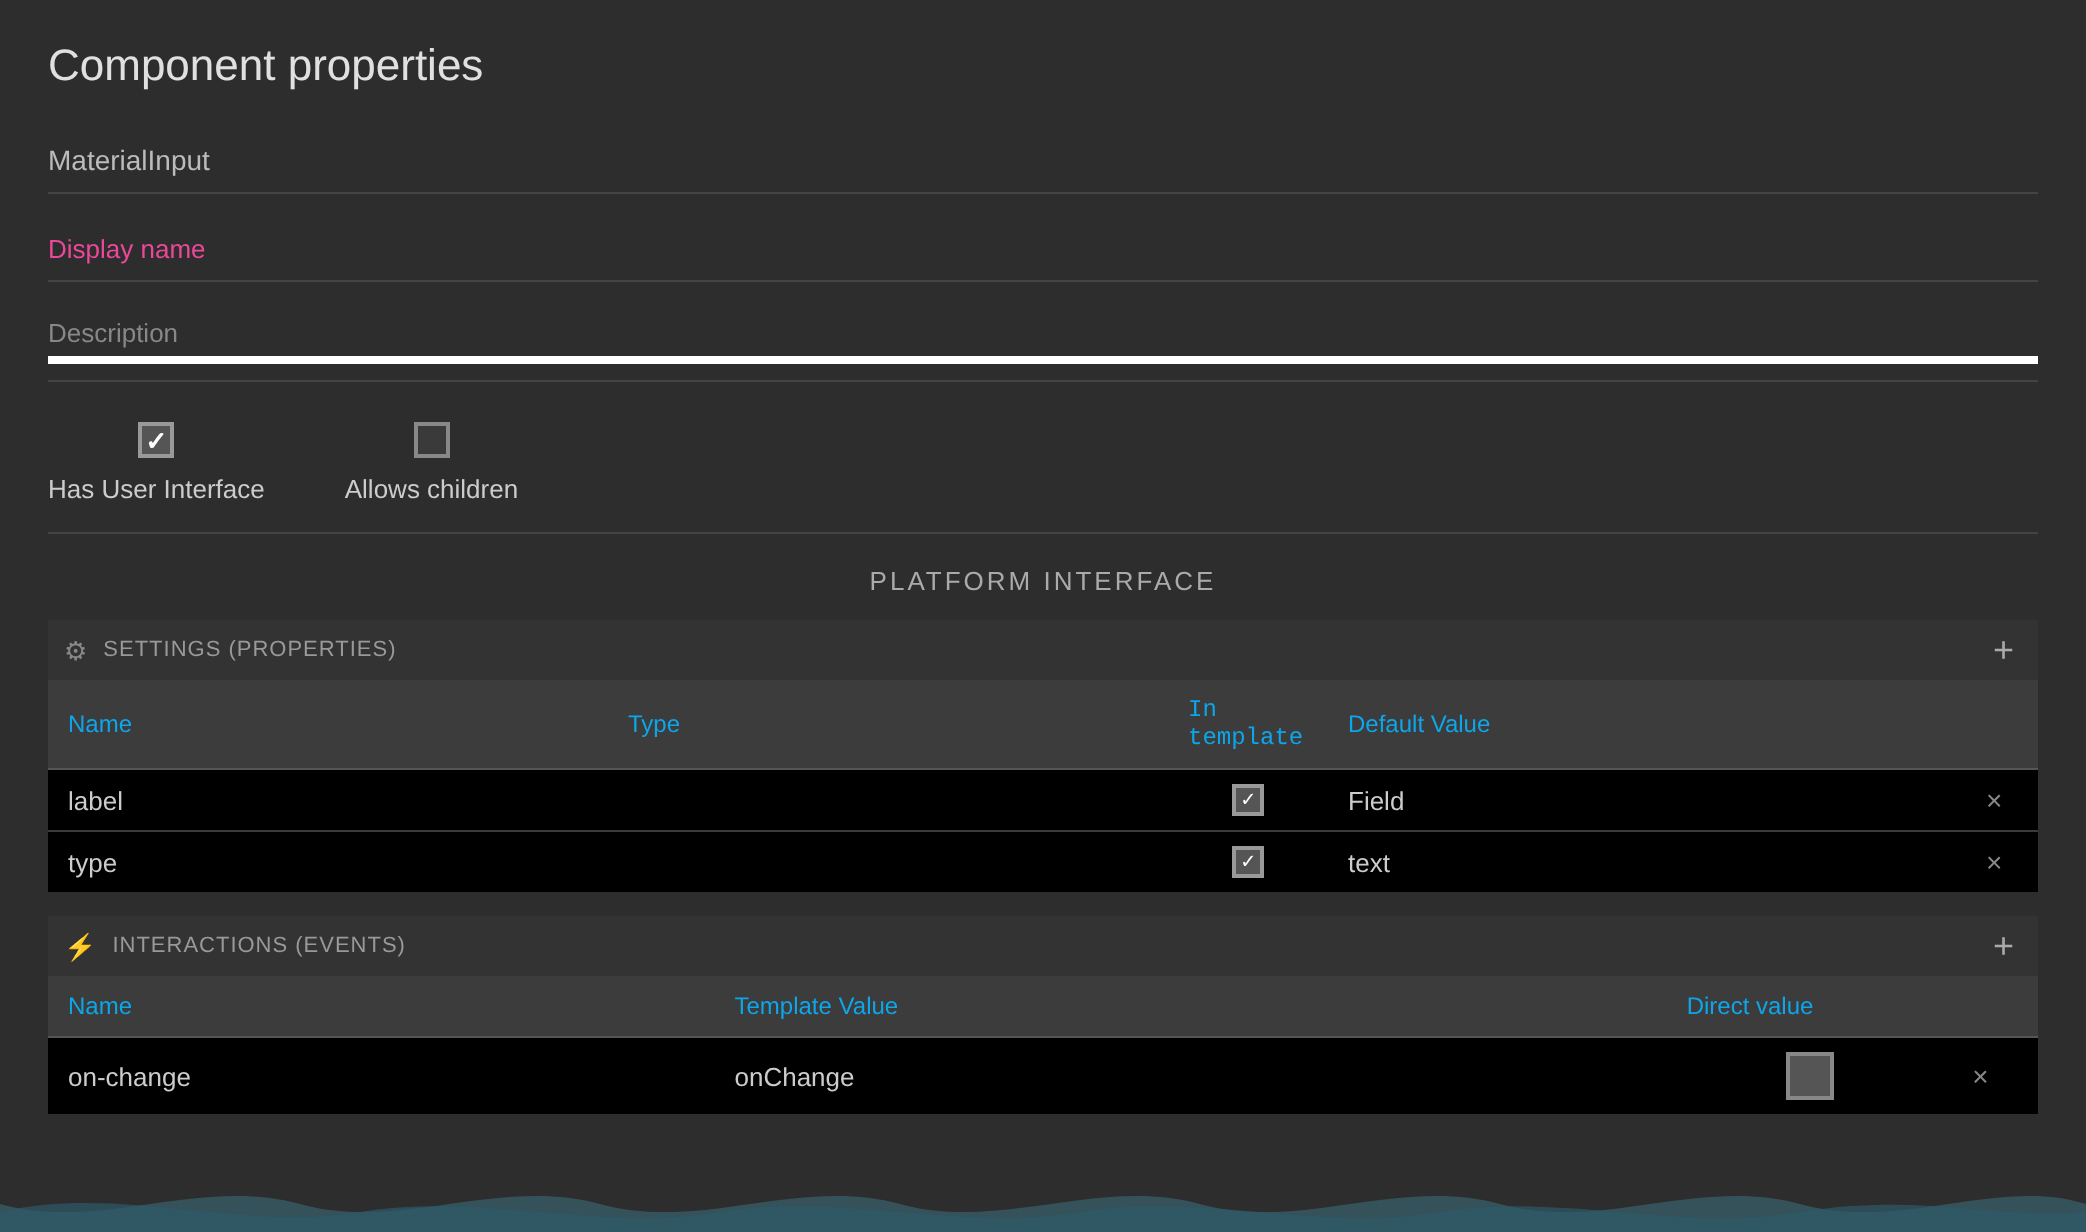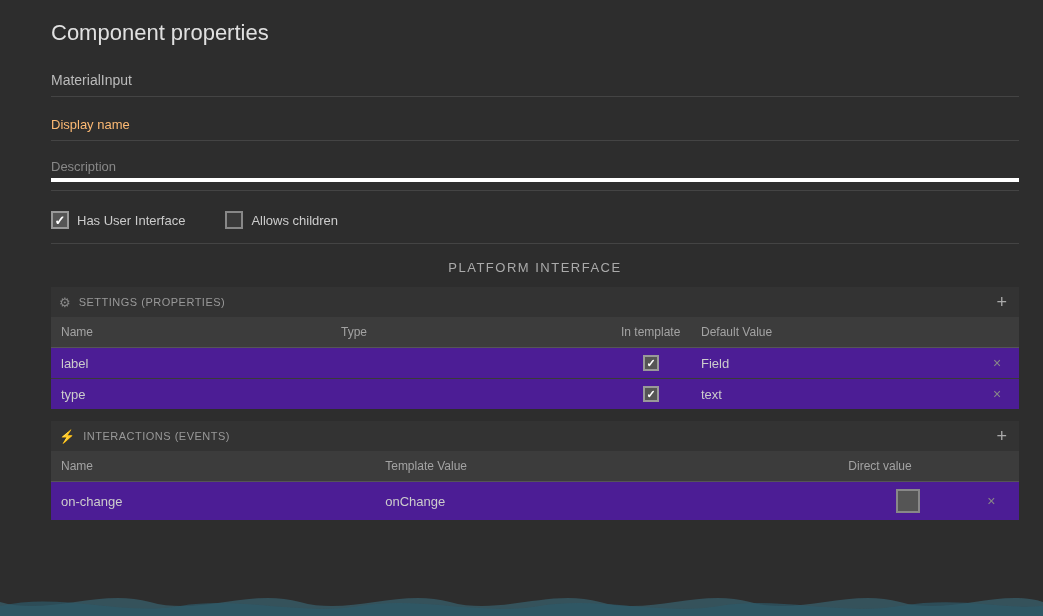--- a/index.html
+++ b/index.html
@@ -8,21 +8,20 @@
       color: #ccc;
       font-family: 'Segoe UI', Arial, sans-serif;
       font-size: 13px;
       width: 1043px;
       min-height: 616px;
       overflow: hidden;
     }
 
     .page-container {
       padding: 20px 24px;
-      margin-left: 27px;
     }
 
     .page-title {
       font-size: 22px;
       font-weight: 400;
       color: #e0e0e0;
       margin-bottom: 18px;
     }
 
     .component-name {
@@ -34,21 +33,21 @@
     }
 
     .field-row {
       padding: 8px 0;
       border-bottom: 1px solid #444;
       margin-bottom: 6px;
     }
 
     .field-label {
       font-size: 13px;
-      color: #fdba74;
+      color: #ec4899;
     }
 
     .text-input {
       width: 100%;
       background: transparent;
       border: none;
       border-bottom: 4px solid #ffffff;
       color: #ccc;
       font-size: 13px;
       padding: 4px 0;
@@ -64,20 +63,21 @@
       align-items: center;
       gap: 40px;
       padding: 14px 0;
       border-bottom: 1px solid #444;
     }
 
     .checkbox-item {
       display: flex;
       align-items: center;
       gap: 8px;
+      flex-direction: column;
     }
 
     .checkbox-item label {
       color: #ccc;
       cursor: pointer;
     }
 
     .checkbox-custom {
       width: 18px;
       height: 18px;
@@ -148,43 +148,43 @@
       line-height: 1;
     }
 
     .data-table {
       width: 100%;
       border-collapse: collapse;
     }
 
     .data-table th {
       background: #3c3c3c;
-      color: #a3a3a3;
+      color: #0ea5e9;
       font-weight: 400;
       font-size: 12px;
       padding: 8px 10px;
       text-align: left;
       border-bottom: 1px solid #555;
     }
 
     .data-table td {
       padding: 7px 10px;
       border-bottom: 1px solid #3a3a3a;
       color: #ccc;
       font-size: 13px;
-      background: #4c1d95;
+      background: #000000;
     }
 
     .data-table tr:last-child td {
       border-bottom: none;
     }
 
     .col-name { width: 280px; }
     .col-type { width: 280px; }
-    .col-in-template { width: 80px; text-align: center; }
+    .col-in-template { width: 80px; text-align: center; font-family: Liberation Mono, monospace; }
     .col-default { width: auto; }
     .col-action { width: 36px; }
 
     .col-template-name { width: 400px; }
     .col-direct-value { width: 120px; text-align: center; }
 
     .checkbox-cell {
       display: flex;
       justify-content: center;
     }

